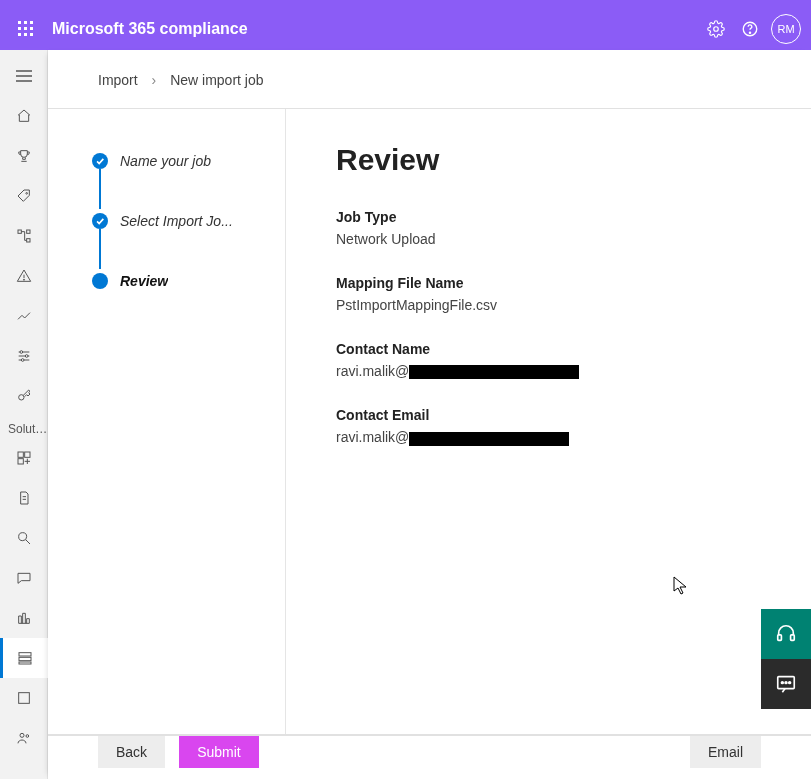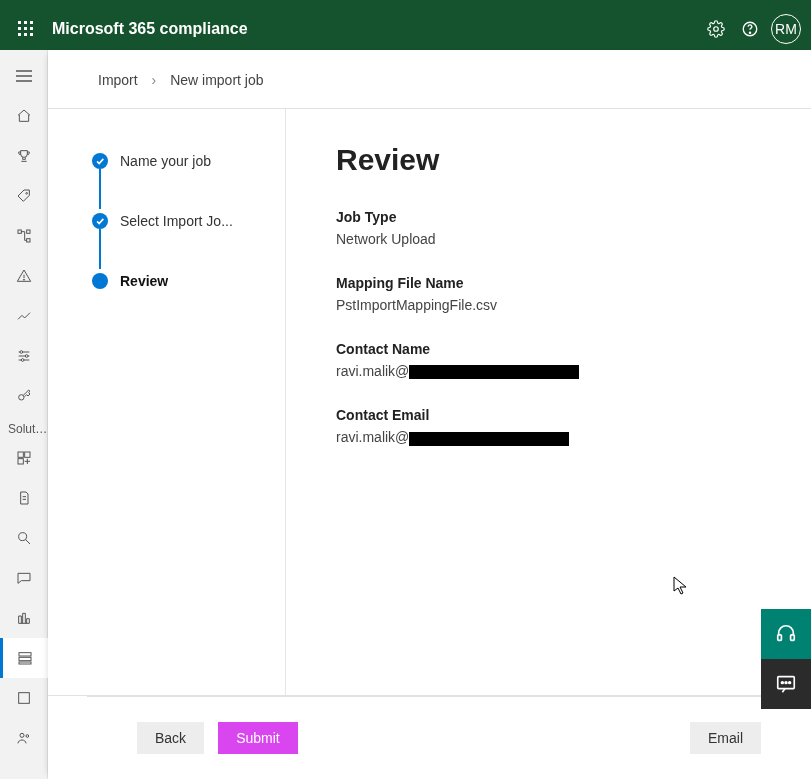--- a/index.html
+++ b/index.html
@@ -1,29 +1,29 @@
 <!DOCTYPE html>
 <html><head>
 <meta charset="utf-8">
 <style>
   * { box-sizing: border-box; margin: 0; padding: 0; font-family: "Segoe UI", Arial, sans-serif; }
   body { width: 811px; height: 779px; overflow: hidden; background: #fff; position: relative; }
 
   .topbar {
     height: 58px; width: 100%;
-    background: #14532d;
+    background: #8b5cf6;
     display: flex; align-items: center;
     color: #fff;
     padding: 0 10px;
   }
   .waffle { width: 32px; height: 32px; display:flex; align-items:center; justify-content:center; cursor: pointer;}
   .topbar-title { margin-left: 10px; font-size: 16px; font-weight: 600; }
   .topbar-spacer { flex: 1; }
   .top-icon { width: 34px; height: 34px; display:flex; align-items:center; justify-content:center; cursor:pointer; }
-  .avatar { width: 30px; height: 30px; border: 1.5px solid #fff; border-radius: 50%; display:flex; align-items:center; justify-content:center; font-size: 14px; margin-left:4px; cursor:pointer;}
+  .avatar { width: 30px; height: 30px; border: 1.5px solid #fff; border-radius: 50%; display:flex; align-items:center; justify-content:center; font-size: 11px; margin-left:4px; cursor:pointer;}
 
   .leftrail {
     position: absolute; left:0; top:50px; bottom:0; width: 48px;
     background: #f2f2f2; border-right: 1px solid #e1e1e1;
     display: flex; flex-direction: column; align-items: center;
     padding-top: 6px;
   }
   .rail-item { width: 48px; height: 40px; display:flex; align-items:center; justify-content:center; color:#555; cursor:pointer;}
   .rail-label { font-size: 12px; color:#555; text-align:left; width:100%; padding:6px 6px 2px 8px; }
   .rail-item.active { border-left: 3px solid #0078d4; background:#fff; }
@@ -39,20 +39,21 @@
   .breadcrumb .bc-link { color:#444; cursor:pointer;margin-top:48px; }
   .breadcrumb .bc-sep { margin: 0 10px; color:#888; }
   .breadcrumb .bc-current { color:#444; }
 
   .hr { height:1px; background:#e1e1e1; }
 
   .panel { flex:1; display:flex; overflow:hidden; }
   .wizard {
     width: 238px; border-right: 1px solid #e5e5e5;
     padding: 40px 20px 20px 44px;
+    font-style: italic;
   }
   .step { display:flex; align-items:center; position:relative; height:24px; margin-bottom:36px;}
   .step:last-child { margin-bottom:0;}
   .step-circle {
     width:16px; height:16px; border-radius:50%; background:#0078d4; display:flex; align-items:center; justify-content:center; flex-shrink:0;
   }
   .step-check { color:#fff; }
   .step-current .step-circle { width:16px; height:16px; }
   .step-line {
     position:absolute; left:7px; top:20px; width:2px; height:40px; background:#0078d4;
@@ -62,24 +63,23 @@
 
   .review { flex:1; padding: 34px 50px; overflow:auto; }
   .review h1 { font-size: 30px; font-weight:700; color:#222; margin-bottom: 32px;}
   .field-row { display:flex; gap: 60px; margin-bottom: 28px;}
   .field { min-width: 180px; }
   .field-label { font-size:14px; font-weight:600; color:#222; margin-bottom:6px;}
   .field-value { font-size:14px; color:#444; }
   .redacted { display:inline-block; background:#000; height:14px; vertical-align:middle;}
 
   .footer {
-    height: 83px; border-top:1px solid #e1e1e1;
-    display:flex; align-items:center; padding: 0 50px;
+    height: 44px; border-top:1px solid #e1e1e1;
+    display:flex; padding: 0 50px;
     gap: 14px;
-    margin-left: 39px;
   }
   .footer-spacer { flex:1; }
   .btn { height:32px; padding: 0 18px; font-size:14px; border:none; cursor:pointer; }
   .btn-default { background:#ededed; color:#333; }
   .btn-primary { background:#d946ef; color:#fff; }
 
   .float-btns { position:absolute; right:0; bottom:70px; display:flex; flex-direction:column;}
   .float-btn { width:50px; height:50px; display:flex; align-items:center; justify-content:center; color:#fff; cursor:pointer;}
   .float-teal { background:#008272; }
   .float-dark { background:#2b2b2b; }

